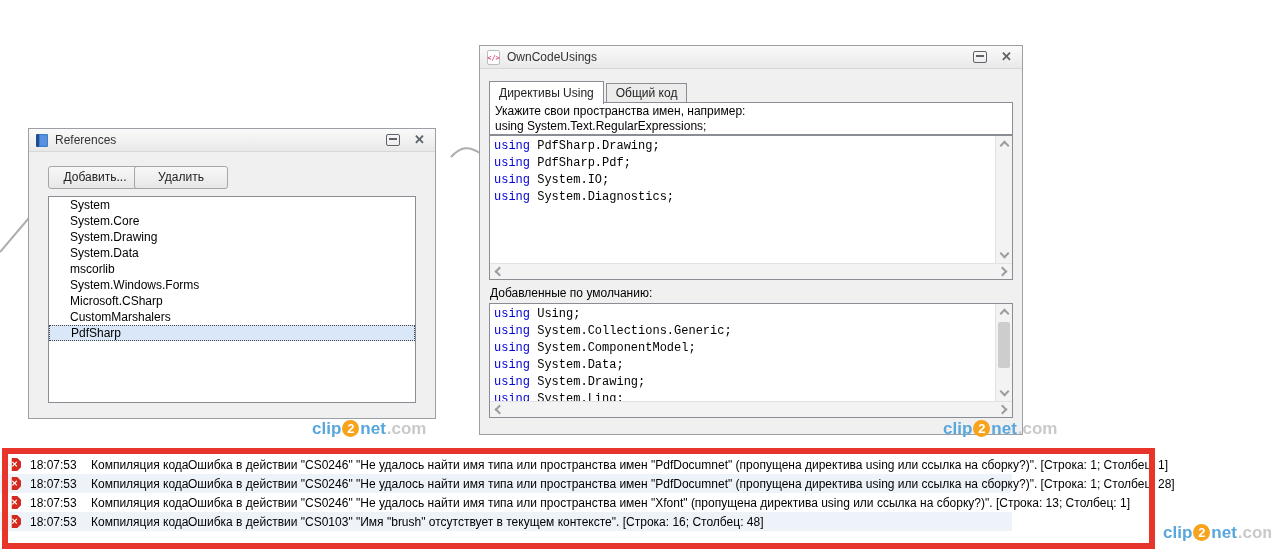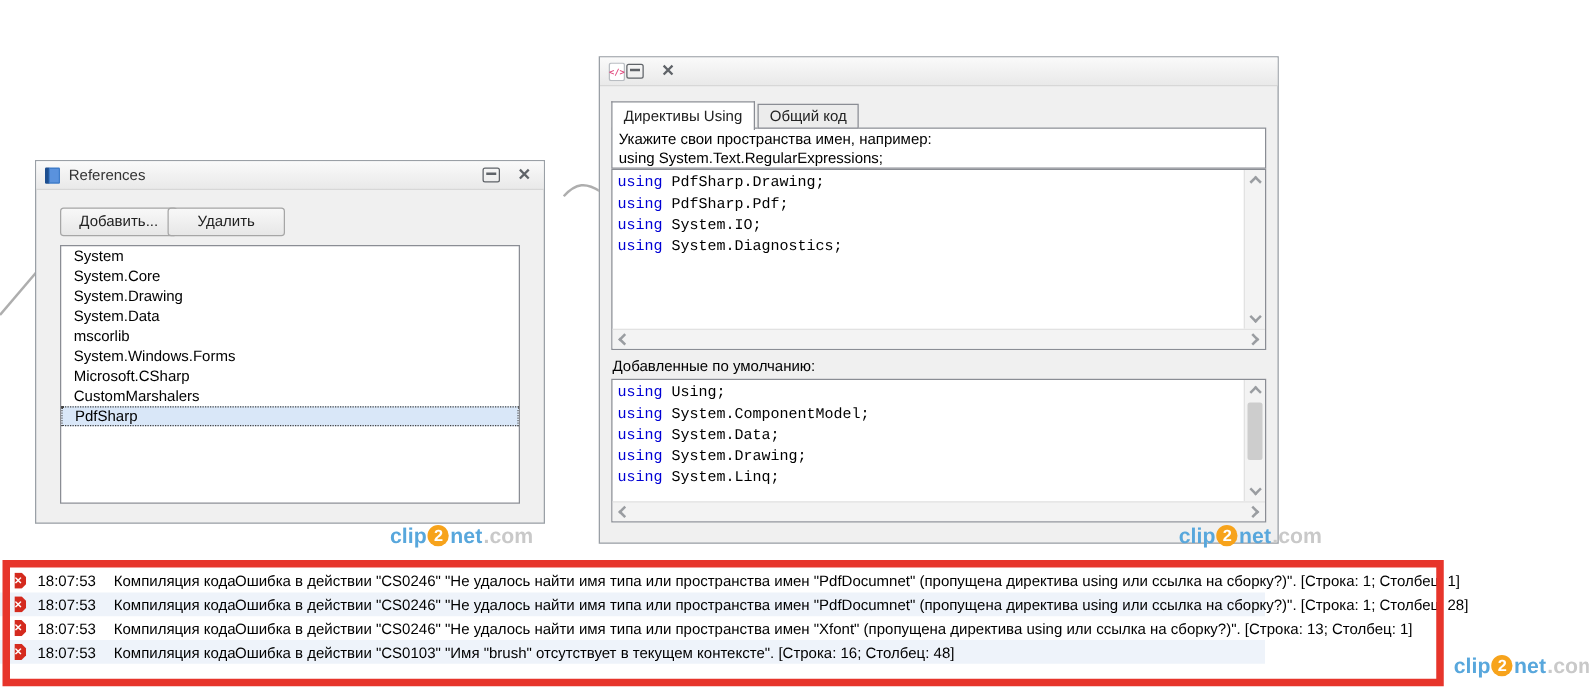--- a/index.html
+++ b/index.html
@@ -22,21 +22,21 @@
 
   
   .ref-win{left:28px;top:128px;width:408px;height:291px;}
   .ref-btn{position:absolute;height:23px;width:94px;font-size:12px;color:#222;
            background:linear-gradient(#f8f8f8,#e7e7e7);border:1px solid #a6a6a6;border-radius:3px;
            text-align:center;line-height:21px;box-sizing:border-box;}
   .ref-btn.add{left:19px;top:37px;}
   .ref-btn.remove{left:105px;top:37px;}
   .ref-list{position:absolute;left:19px;top:67px;width:368px;height:207px;background:#fff;
             border:1px solid #8a8d94;box-sizing:border-box;overflow:hidden;}
-  .ref-item{font-size:12px;line-height:16px;height:16px;padding-left:10px;color:#000;white-space:nowrap;box-sizing:border-box;}
+  .ref-item{font-size:12px;line-height:16px;height:16px;padding-left:21px;color:#000;white-space:nowrap;box-sizing:border-box;}
   .ref-item.sel{background:#d9e7f8;border:1px dotted #444;line-height:14px;height:16px;}
 
   
   .use-win{left:479px;top:45px;width:544px;height:390px;}
   .tabstrip{position:absolute;left:9px;top:34px;height:23px;display:flex;align-items:flex-end;z-index:3;}
   .tab{font-size:12px;color:#222;border:1px solid #8a8d94;box-sizing:border-box;padding:0 9px;white-space:nowrap;}
   .tab.active{background:#fff;height:23px;line-height:22px;margin-bottom:-1px;border-bottom:none;z-index:4;}
   .tab.inactive{background:#ececec;height:20px;line-height:19px;margin-left:2px;}
   .hint-panel{position:absolute;left:9px;top:56px;width:524px;height:33px;background:#fff;border:1px solid #8a8d94;
               box-sizing:border-box;padding:1px 5px;font-size:12px;line-height:15px;color:#000;z-index:2;}
@@ -125,20 +125,21 @@
         <div class="ref-item sel">PdfSharp</div>
       </div>
   </div>
 
   <div class="win use-win">
     <div class="titlebar">
       <svg class="codefile-icon" viewBox="0 0 15 15">
         <rect x="1.5" y="0.5" width="12" height="14" rx="1.5" fill="#ffffff" stroke="#b9bdc2"></rect>
         <text x="7.5" y="10" font-size="7" font-weight="bold" fill="#e0457b" text-anchor="middle" font-family="DejaVu Sans Mono, monospace">&lt;/&gt;</text>
       </svg>
+      <span class="title-text">OwnCodeUsings</span>
       <span class="win-btns">
         <span class="btn-restore"></span>
         <span class="btn-close">✕</span>
       </span>
     </div>
 
     <div class="tabstrip">
       <span class="tab active">Директивы Using</span>
       <span class="tab inactive">Общий код</span>
     </div>
@@ -163,20 +164,21 @@
         <span class="chev left"></span>
         <span class="chev right"></span>
       </div>
     </div>
 
     <div class="defaults-label">Добавленные по умолчанию:</div>
 
     <div class="editor e2">
       <div class="code">
           <div class="code-line"><span class="kw">using</span><span class="rest"> Using;</span></div>
+          <div class="code-line"><span class="kw">using</span><span class="rest"> System.Collections.Generic;</span></div>
           <div class="code-line"><span class="kw">using</span><span class="rest"> System.ComponentModel;</span></div>
           <div class="code-line"><span class="kw">using</span><span class="rest"> System.Data;</span></div>
           <div class="code-line"><span class="kw">using</span><span class="rest"> System.Drawing;</span></div>
           <div class="code-line"><span class="kw">using</span><span class="rest"> System.Linq;</span></div>
         </div>
       <div class="vscroll">
         <span class="chev up"></span>
         <span class="vthumb"></span>
         <span class="chev down"></span>
       </div>

